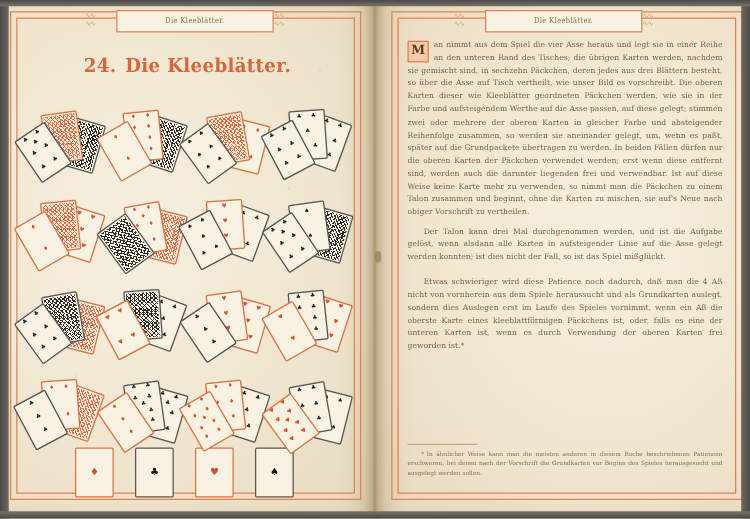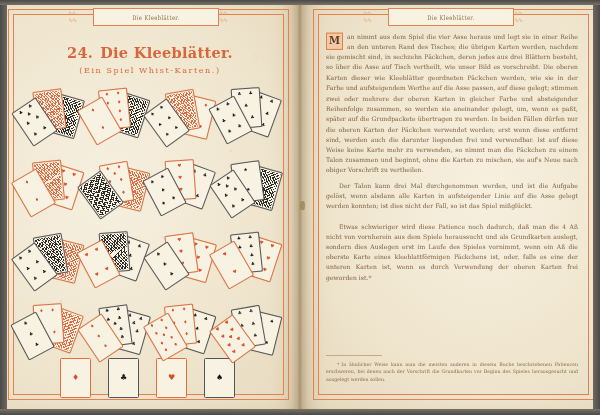--- a/index.html
+++ b/index.html
@@ -139,21 +139,20 @@
       <span>Die Kleeblätter.</span>
     </div>
     <div class="orn" style="left:68px;top:10px;">∿∿</div>
     <div class="orn" style="left:68px;top:17px;">∿∿</div>
     <div class="orn" style="left:219px;top:10px;">∿∿</div>
     <div class="orn" style="left:219px;top:17px;">∿∿</div>
 
     <div class="chap-title" style="top:44px;">
       <span class="num">24.</span><span>Die Kleeblätter.</span>
     </div>
-    <div class="chap-sub" style="top:66px;">(Ein Spiel Whist-Karten.)</div>
 
     <div class="cards" id="cards">
         <div class="fan" style="left: 0px; top: 0px;">
           <div class="card" style="left: 2px; top: 14px; transform: rotate(-34deg); z-index: 3;">
             <span class="pip blk" style="left: calc(28% - 2.2px); top: calc(10% - 2.2px);">♣</span>
             <span class="pip blk" style="left: calc(70% - 2.2px); top: calc(10% - 2.2px);">♣</span>
             <span class="pip blk" style="left: calc(50% - 2.2px); top: calc(28% - 2.2px);">♣</span>
             <span class="pip blk" style="left: calc(28% - 2.2px); top: calc(46% - 2.2px);">♣</span>
             <span class="pip blk" style="left: calc(70% - 2.2px); top: calc(46% - 2.2px);">♣</span>
             <span class="pip blk" style="left: calc(28% - 2.2px); top: calc(80% - 2.2px);">♣</span>

